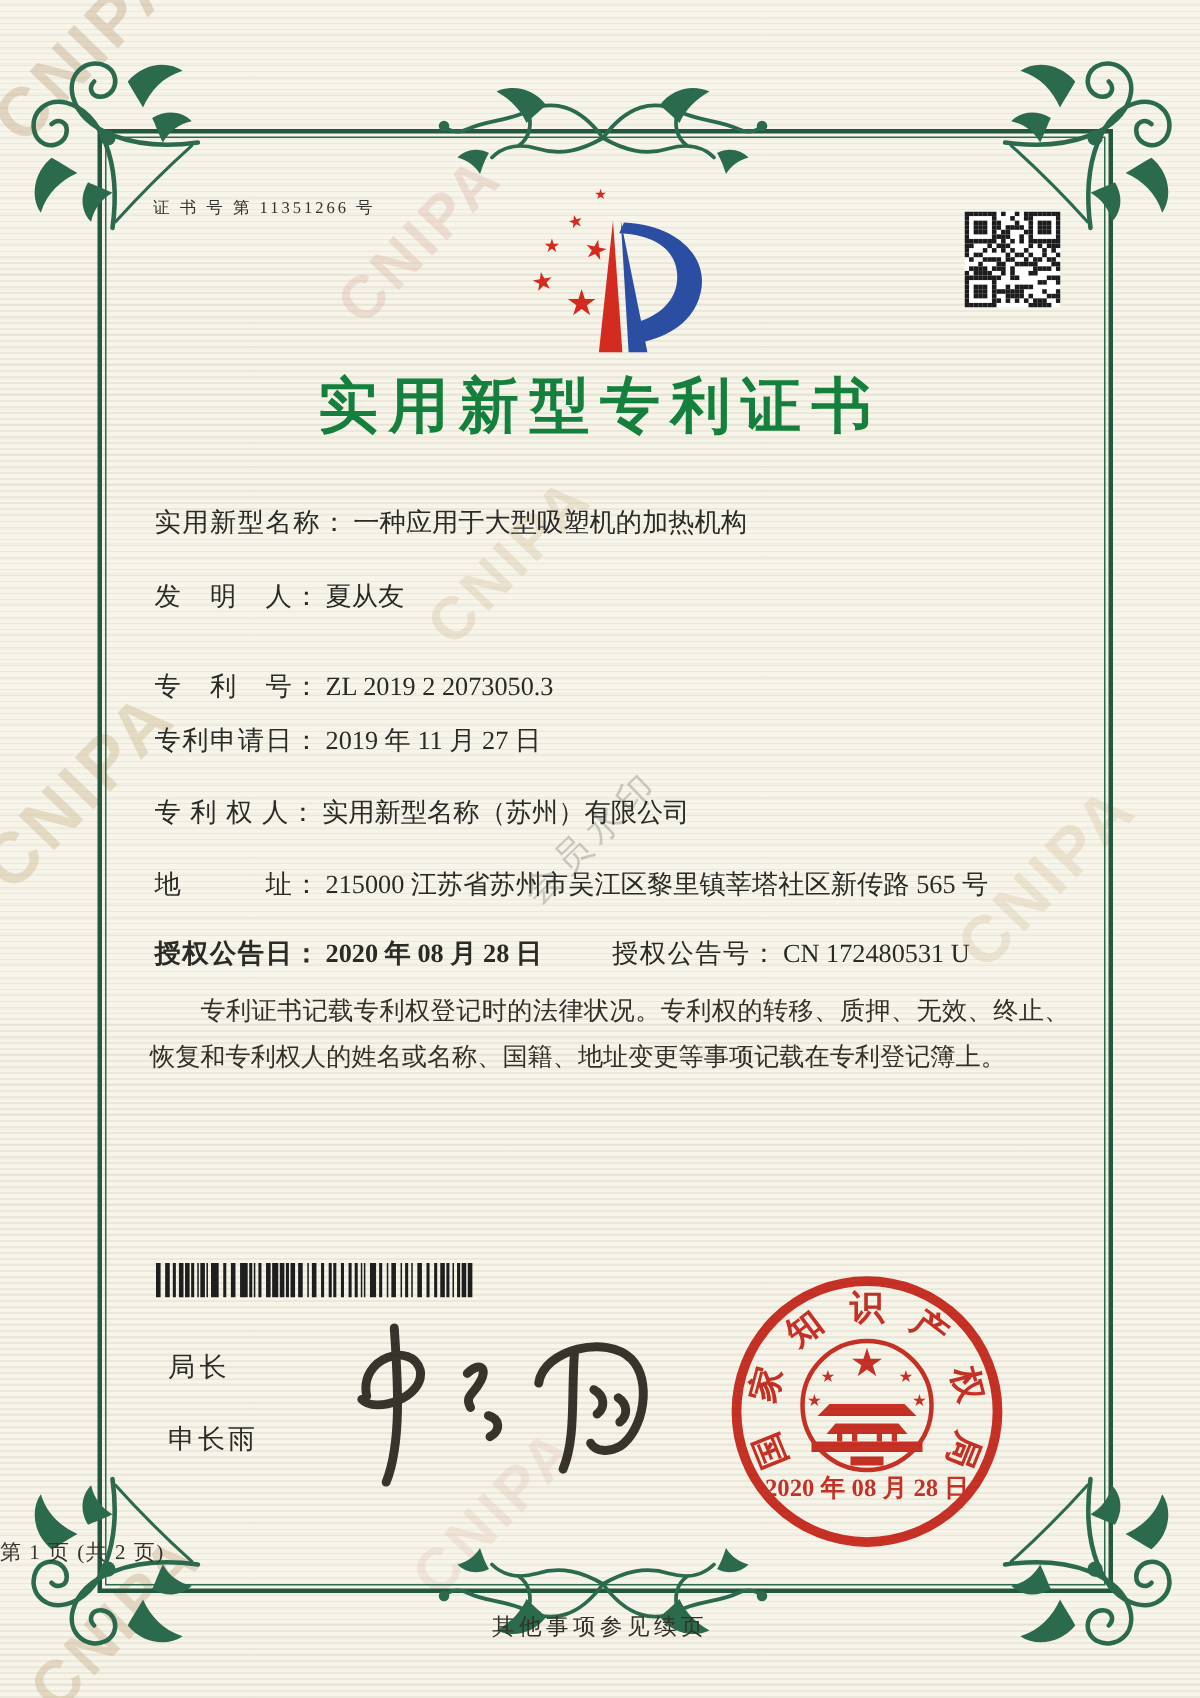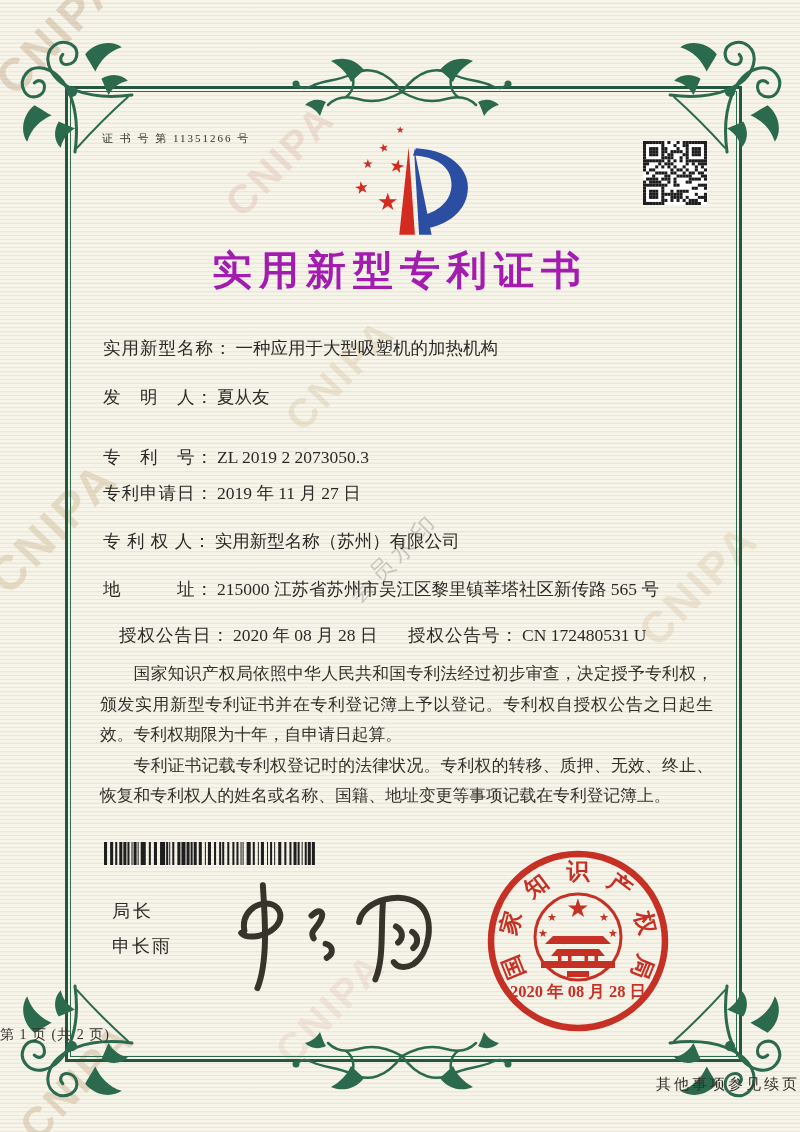--- a/index.html
+++ b/index.html
@@ -38,49 +38,49 @@
   .orn.br { left:666px; top:982px; transform:scale(-1,-1); }
   .orn.ct { left:292px; top:56px; }
   .orn.cb { left:292px; top:1032px; transform:scaleY(-1); }
 
   .cert-no { position:absolute; left:102px; top:131px; font-size:11px;
              letter-spacing:2px; color:#33312c; }
   .logo { position:absolute; left:348px; top:118px; }
   .qr   { position:absolute; left:643px; top:141px; }
 
   .title { position:absolute; left:0; top:243px; width:100%; text-align:center;
-           font-size:40px; font-weight:700; letter-spacing:7px; color:#a21caf; }
+           font-size:40px; font-weight:700; letter-spacing:7px; color:#15803d; }
 
   .row { position:absolute; left:103px; font-size:17.5px; color:#2c2a26; white-space:nowrap; }
   .row .lab { letter-spacing:1px; }
   .row .val { margin-left:3px; }
   .r1 { top:336px; } .r2 { top:385px; } .r3 { top:433px;margin-top:12px; }
   .r4 { top:481px; } .r5 { top:529px; } .r6 { top:577px; }
   .r7 { top:623px; }
   .r7 { width:612px; }
   .r7 .pair { position:absolute; top:0; }
-  .r7 .pair.p1 { left:16px; }
+  .r7 .pair.p1 { left:0;font-weight:bold; }
   .r7 .pair.p2 { left:305px; }
 
   .body-text { position:absolute; left:100px; top:659px; width:613px;
                font-size:16.8px; line-height:1.82; color:#33302a; text-align:justify; }
   .body-text p { text-indent:2em; }
 
   .barcode { position:absolute; left:104px; top:842px; }
 
   .signer { position:absolute; left:112px; top:899px; font-size:18px;
             letter-spacing:3px; color:#2e2c28; }
-  .signer .name { display:block; margin-top:11px; letter-spacing:2px; }
+  .signer .name { display:block; margin-top:24px; letter-spacing:2px; }
   .signature { position:absolute; left:212px; top:874px; mix-blend-mode:multiply; }
 
   .seal { position:absolute; left:482px; top:845px; mix-blend-mode:multiply; opacity:.93; }
 
   .page-info { position:absolute; left:0; top:1026px; width:100%; text-align:left;
                font-size:14px; letter-spacing:1px; color:#35322c; }
-  .footer-note { position:absolute; left:0; top:1075px; width:100%; text-align:right;
+  .footer-note { position:absolute; left:0; top:1075px; width:100%; text-align:center;
                font-size:15px; letter-spacing:3px; color:#33302a; }
 </style>
 </head>
 <body>
 
 <div class="page">
 
   <svg width="0" height="0" style="position:absolute" aria-hidden="true">
     <defs>
       <g id="flourish">
@@ -425,21 +425,20 @@
   <div class="row r7">
     <span class="pair p1">
       <span class="lab">授权公告日：</span><span class="val">2020 年 08 月 28 日</span>
     </span>
     <span class="pair p2">
       <span class="lab">授权公告号：</span><span class="val">CN 172480531 U</span>
     </span>
   </div>
 
   <div class="body-text">
-    <p>国家知识产权局依照中华人民共和国专利法经过初步审查，决定授予专利权，颁发实用新型专利证书并在专利登记簿上予以登记。专利权自授权公告之日起生效。专利权期限为十年，自申请日起算。</p>
     <p>专利证书记载专利权登记时的法律状况。专利权的转移、质押、无效、终止、恢复和专利权人的姓名或名称、国籍、地址变更等事项记载在专利登记簿上。</p>
   </div>
 
   <svg class="barcode" id="barcode-svg" width="216" height="23" viewBox="0 0 212 26" preserveAspectRatio="none">
       <rect x="0" y="0" width="3" height="26" fill="#1e1e1e"></rect>
       <rect x="6" y="0" width="3" height="26" fill="#1e1e1e"></rect>
       <rect x="11" y="0" width="2" height="26" fill="#1e1e1e"></rect>
       <rect x="15" y="0" width="3" height="26" fill="#1e1e1e"></rect>
       <rect x="19" y="0" width="3" height="26" fill="#1e1e1e"></rect>
       <rect x="23" y="0" width="2" height="26" fill="#1e1e1e"></rect>

